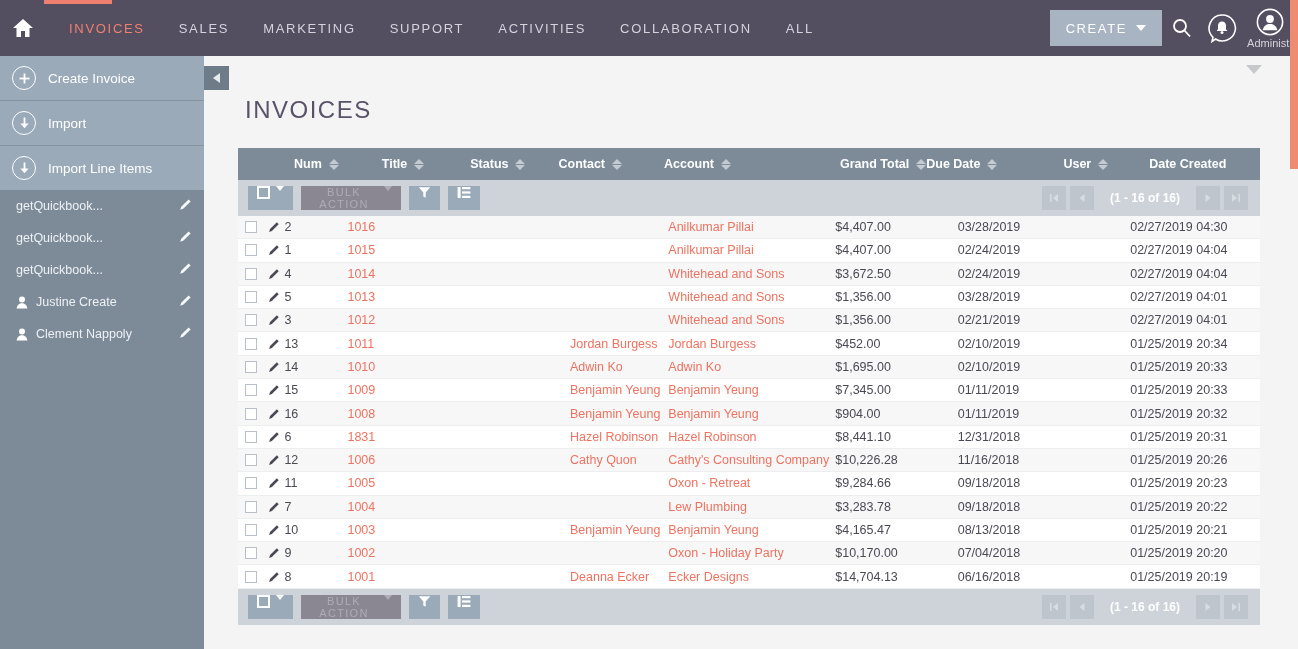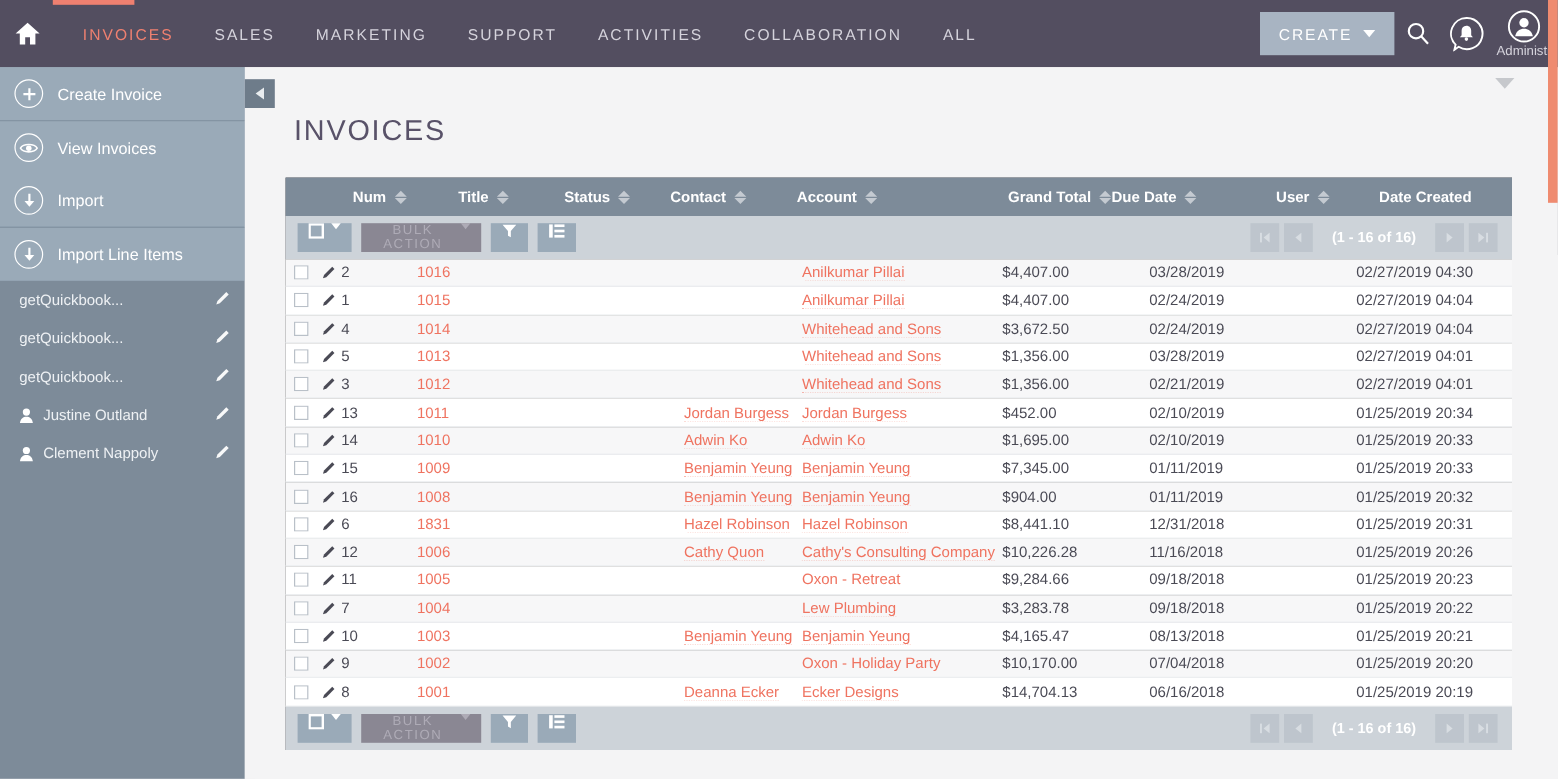--- a/index.html
+++ b/index.html
@@ -161,21 +161,21 @@
     border-left: 8px solid transparent;
     border-right: 8px solid transparent;
     border-top: 9px solid #c6c8cc;
     cursor: pointer;
   }
 
   #panel {
     position: absolute;
     left: 34px; top: 92px;
     width: 1022px;
-    background: #404040;
+    background: #c4b5fd;
   }
 
   
   #col-head {
     height: 32px;
     background: #7d8b99;
     display: flex; align-items: center;
     color: #ffffff;
     font-size: 12.5px;
     font-weight: bold;
@@ -361,29 +361,20 @@
     <span class="side-circ">
       <svg width="13" height="13" viewBox="0 0 13 13">
         <line x1="6.5" y1="1.5" x2="6.5" y2="11.5" stroke="#ffffff" stroke-width="1.8"></line>
         <line x1="1.5" y1="6.5" x2="11.5" y2="6.5" stroke="#ffffff" stroke-width="1.8"></line>
       </svg>
     </span>
     <span>Create Invoice</span>
   </div>
   <div class="side-sep"></div>
 
-  <div class="side-link">
-    <span class="side-circ">
-      <svg width="16" height="11" viewBox="0 0 16 11">
-        <path d="M1 5.5 C3.4 1.4 12.6 1.4 15 5.5 C12.6 9.6 3.4 9.6 1 5.5 Z" fill="none" stroke="#ffffff" stroke-width="1.3"></path>
-        <circle cx="8" cy="5.5" r="2.3" fill="#ffffff"></circle>
-      </svg>
-    </span>
-    <span>View Invoices</span>
-  </div>
 
   <div class="side-link">
     <span class="side-circ">
       <svg width="13" height="14" viewBox="0 0 13 14">
         <line x1="6.5" y1="1.5" x2="6.5" y2="9.5" stroke="#ffffff" stroke-width="1.8"></line>
         <path d="M2.4 7.6 L6.5 12.2 L10.6 7.6 Z" fill="#ffffff"></path>
       </svg>
     </span>
     <span>Import</span>
   </div>
@@ -424,21 +415,21 @@
       </svg>
     </span>
   </div>
   <div class="rv-row">
     <span class="rv-person-icon">
       <svg width="12" height="13" viewBox="0 0 12 13">
         <circle cx="6" cy="3.4" r="3" fill="#ffffff"></circle>
         <path d="M0.6 12.4 C1.2 8.6 3.4 7.2 6 7.2 C8.6 7.2 10.8 8.6 11.4 12.4 Z" fill="#ffffff"></path>
       </svg>
     </span>
-    <span class="rv-label">Justine Outland</span>
+    <span class="rv-label">Justine Create</span>
     <span class="pencil">
       <svg width="13" height="13" viewBox="0 0 13 13">
         <path d="M1.2 11.8 L2.2 8.8 L9.6 1.4 L11.6 3.4 L4.2 10.8 Z" fill="#ffffff"></path>
       </svg>
     </span>
   </div>
   <div class="rv-row">
     <span class="rv-person-icon">
       <svg width="12" height="13" viewBox="0 0 12 13">
         <circle cx="6" cy="3.4" r="3" fill="#ffffff"></circle>

